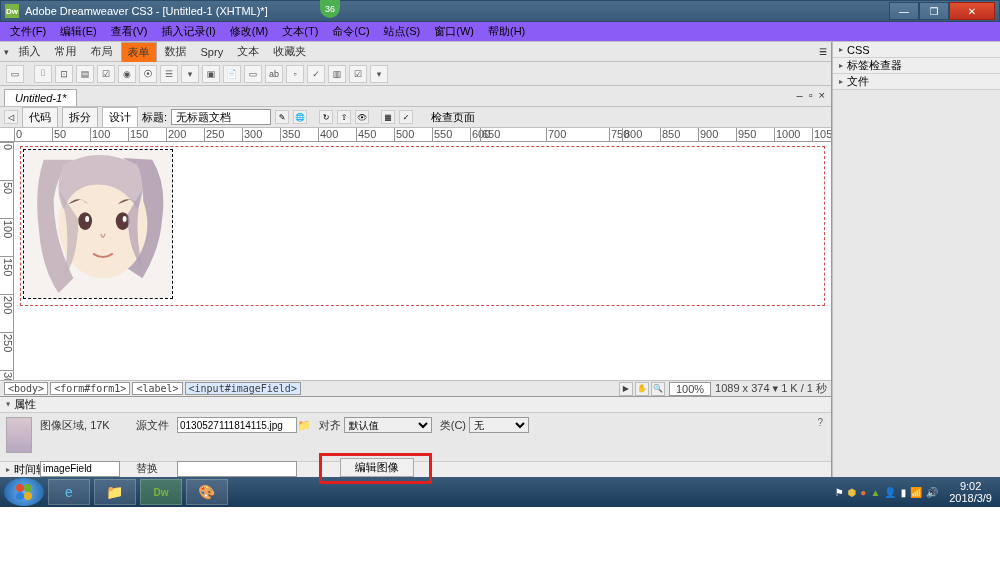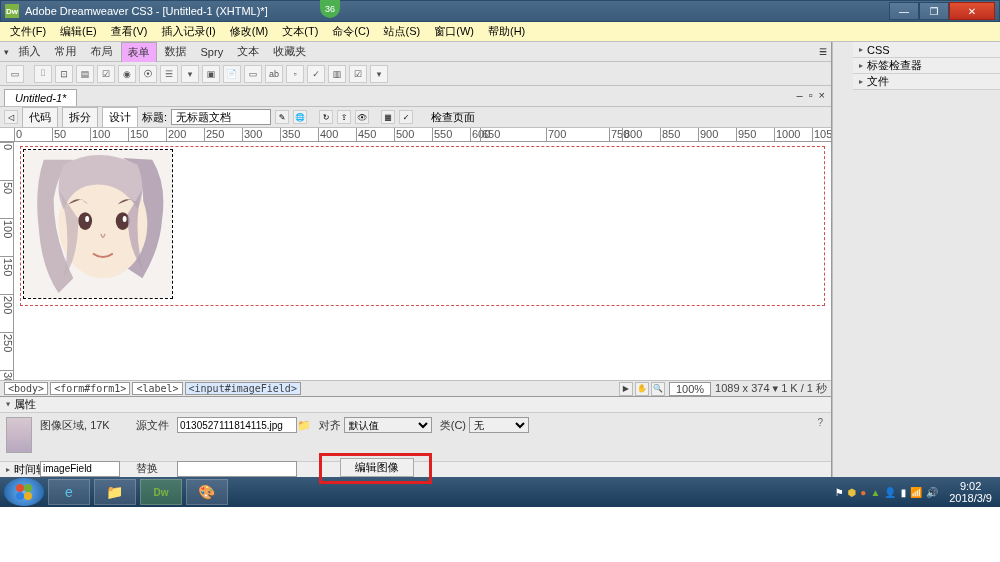--- a/index.html
+++ b/index.html
@@ -9,38 +9,38 @@
 .titlebar { height: 22px; background: linear-gradient(#4a6b8a, #3a5a7a); display: flex; align-items: center; padding: 0 4px; color: #fff; border: 1px solid #2a4a6a; }
 .titlebar .dw-icon { width: 14px; height: 14px; background: #7cb342; margin-right: 6px; font-size: 8px; display:flex; align-items:center; justify-content:center; color:#fff; font-weight:bold;}
 .titlebar .title-text { flex: 1; font-size: 12px; }
 .window-controls { display: flex; gap: 0; }
 .window-controls .btn { width: 30px; height: 18px; display: flex; align-items: center; justify-content: center; font-size: 10px; color: #fff; }
 .window-controls .minimize { background: linear-gradient(#5a7a9a, #4a6a8a); border: 1px solid #2a4a6a; }
 .window-controls .maximize { background: linear-gradient(#5a7a9a, #4a6a8a); border: 1px solid #2a4a6a; }
 .window-controls .close { background: linear-gradient(#e05030, #c03020); border: 1px solid #a02010; width: 46px; }
 
 
-.menubar { height: 20px; background: #fef9c3; display: flex; align-items: center; padding: 0 6px; border-bottom: 1px solid #c0c0c0; gap: 6px; }
+.menubar { height: 20px; background: #8b5cf6; display: flex; align-items: center; padding: 0 6px; border-bottom: 1px solid #c0c0c0; gap: 6px; }
 .menubar span { padding: 2px 4px; }
 
 
 .toolcat { height: 20px; background: #e8e8e8; display: flex; align-items: center; padding: 0 4px; border-bottom: 1px solid #c0c0c0; gap: 2px; }
 .toolcat .expander { font-size: 9px; color: #444; margin-right: 2px; }
 .toolcat .cat { padding: 2px 6px; color: #333; }
-.toolcat .cat.active { background: #f0abfc; border: 1px solid #aaa; border-bottom: none; }
+.toolcat .cat.active { background: #f97316; border: 1px solid #aaa; border-bottom: none; }
 
 
 .toolicons { height: 24px; background: #e8e8e8; display: flex; align-items: center; padding: 0 6px; border-bottom: 1px solid #c0c0c0; gap: 3px; }
 .toolicons .tbtn { width: 18px; height: 18px; border: 1px solid #ccc; background: #f4f4f4; display: flex; align-items: center; justify-content: center; font-size: 9px; color: #555; }
 .toolicons .sep { width: 4px; }
 
 
 .main { display: flex; height: 435px; }
 .docarea { flex: 1; display: flex; flex-direction: column; border-right: 1px solid #999; position: relative; }
-.sidepanel { width: 168px; background: #e8e8e8; border-left: 1px solid #c0c0c0; padding-left: 20px; }
+.sidepanel { width: 168px; background: #e8e8e8; border-left: 1px solid #c0c0c0; }
 .side-item { height: 16px; display: flex; align-items: center; padding: 0 6px; border-bottom: 1px solid #d0d0d0; background: #eee; }
 .side-item::before { content: "▸"; font-size: 8px; margin-right: 4px; color: #555; }
 
 
 .doctab-row { height: 20px; background: #e8e8e8; display: flex; align-items: flex-end; padding: 0 4px; }
 .doctab { background: #fff; border: 1px solid #aaa; border-bottom: none; padding: 2px 10px; font-size: 11px; font-style: italic; }
 
 
 .docbar { height: 22px; background: #e8e8e8; display: flex; align-items: center; padding: 0 4px; border-bottom: 1px solid #c0c0c0; border-top: 1px solid #c0c0c0; gap: 4px; position:relative;}
 .docbar .viewbtn { padding: 2px 6px; border: 1px solid #bbb; background: #f4f4f4; font-size: 11px; }

